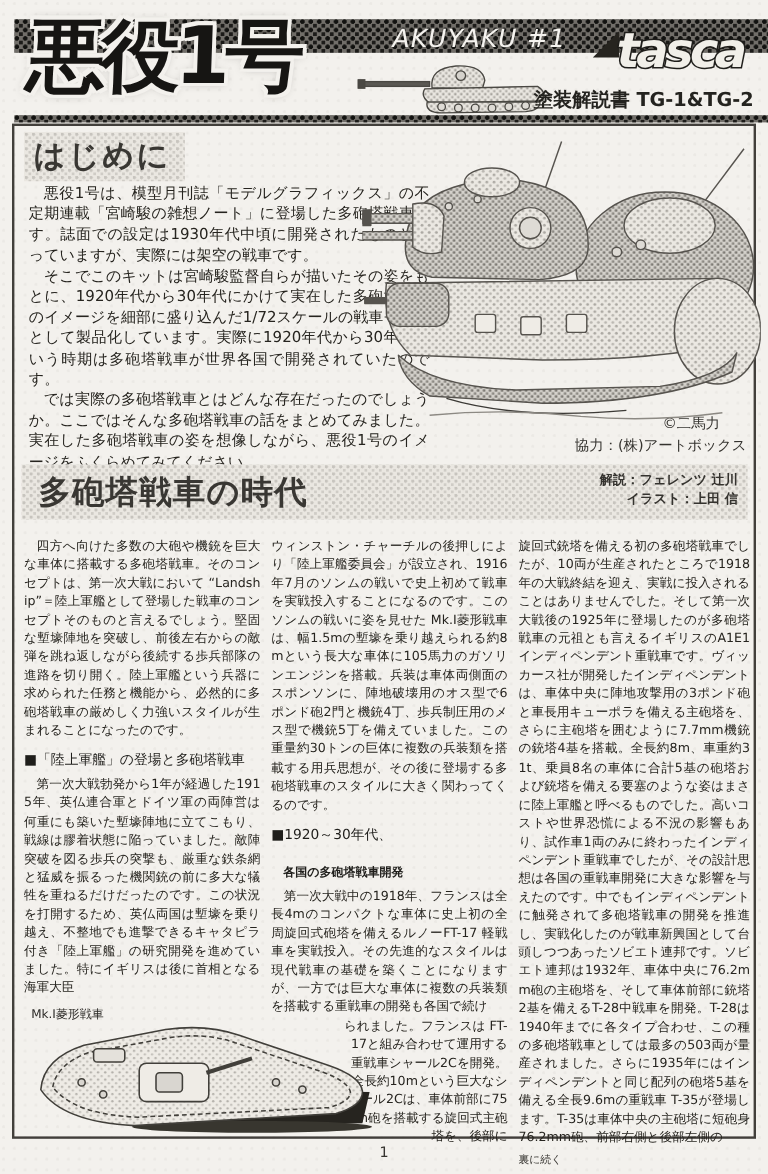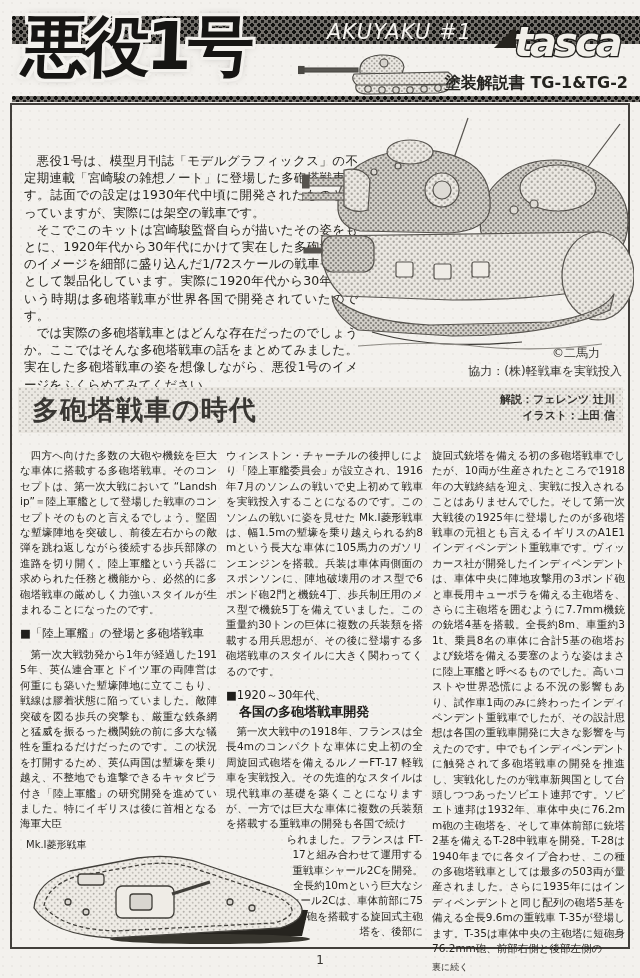--- a/index.html
+++ b/index.html
@@ -86,21 +86,21 @@
     font-size: 11px; line-height: 1.45; color: #35332f; font-weight: bold;
   }
   .col { position: absolute; top: 448px; font-size: 10.5px; line-height: 15.4px;
          text-align: justify; word-break: break-all; color: #26241f; }
   .col-1 { left: 20px;  width: 197px; height: 400px; }
   .col-2 { left: 226px; width: 197px; height: 497px; }
   .col-3 { left: 432px; width: 193px; height: 497px; }
   .col p.indent { text-indent: 1em; }
   .subhead { font-weight: normal; font-size: 11.5px; margin: 9px 0 5px 0; color: #1f1e1b; }
   .subhead.tight { margin: 9px 0 0 0; }
-  .subhead-line2 { font-weight: bold; font-size: 13px; margin: 0 0 5px 0; padding-left: 1em; color: #1f1e1b; }
+  .subhead-line2 { font-weight: bold; font-size: 10px; margin: 16px 0 5px 0; padding-left: 1em; color: #1f1e1b; }
   .tail-block { margin-left: auto; width: 137px; text-align: right; word-break: break-all; }
   .continued-line { text-align: left; font-size: 9px; margin-top: 4px; color: #35332f; }
   .mk1-caption { position: absolute; left: 26px; top: 838px; font-size: 10px; color: #2a2825; z-index: 2; }
   .mk1-tank { position: absolute; left: 20px; top: 850px; z-index: 1; }
   
   .page-number {
     position: absolute; left: 0; top: 953px; width: 640px;
     text-align: center; font-size: 12px; color: #35332f;
   }
 </style>
@@ -144,20 +144,21 @@
       <polygon points="4,34 26,12 26,34" fill="#26241f"></polygon>
       <text x="24" y="42" font-family="DejaVu Sans, sans-serif" font-size="40" font-style="italic" font-weight="900" letter-spacing="-3" fill="#f1efe9" stroke="#1f1e1b" stroke-width="2.6" paint-order="stroke">tasca</text>
     </svg>
   </div>
 
   <div class="header-subtitle">塗装解説書 TG-1&amp;TG-2</div>
   <div class="header-rule ht-dark"></div>
 
   <div class="frame"></div>
 
+  <div class="intro-heading ht-light">はじめに</div>
 
   <div class="big-tank">
     <svg width="332" height="248" viewBox="0 0 332 248">
       <defs>
         <pattern id="bt1" width="6" height="6" patternUnits="userSpaceOnUse">
           <rect width="6" height="6" fill="#ebe8e2"></rect>
           <circle cx="1.7" cy="1.7" r="1.2" fill="#aaa7a1"></circle>
           <circle cx="4.7" cy="4.7" r="1.2" fill="#bab7b1"></circle>
         </pattern>
         <pattern id="bt2" width="5" height="5" patternUnits="userSpaceOnUse">
@@ -203,21 +204,21 @@
     </svg>
   </div>
 
   <div class="intro-text">
     <p>悪役1号は、模型月刊誌「モデルグラフィックス」の不定期連載「宮崎駿の雑想ノート」に登場した多砲塔戦車です。誌面での設定は1930年代中頃に開発されたものとなっていますが、実際には架空の戦車です。</p>
     <p>そこでこのキットは宮崎駿監督自らが描いたその姿をもとに、1920年代から30年代にかけて実在した多砲塔戦車のイメージを細部に盛り込んだ1/72スケールの戦車モデルとして製品化しています。実際に1920年代から30年代という時期は多砲塔戦車が世界各国で開発されていたのです。</p>
     <p>では実際の多砲塔戦車とはどんな存在だったのでしょうか。ここではそんな多砲塔戦車の話をまとめてみました。実在した多砲塔戦車の姿を想像しながら、悪役1号のイメージをふくらめてみてください。</p>
   </div>
 
   <div class="copyright-line">©二馬力</div>
-  <div class="cooperation-line">協力：(株)軽戦車を実戦投入</div>
+  <div class="cooperation-line">協力：(株)アートボックス</div>
 
   <div class="article-band ht-light">
     <div class="article-heading">多砲塔戦車の時代</div>
     <div class="article-credits">
       <div>解説：フェレンツ 辻川</div>
       <div>イラスト：上田 信</div>
     </div>
   </div>
 
   <div class="col col-1">

